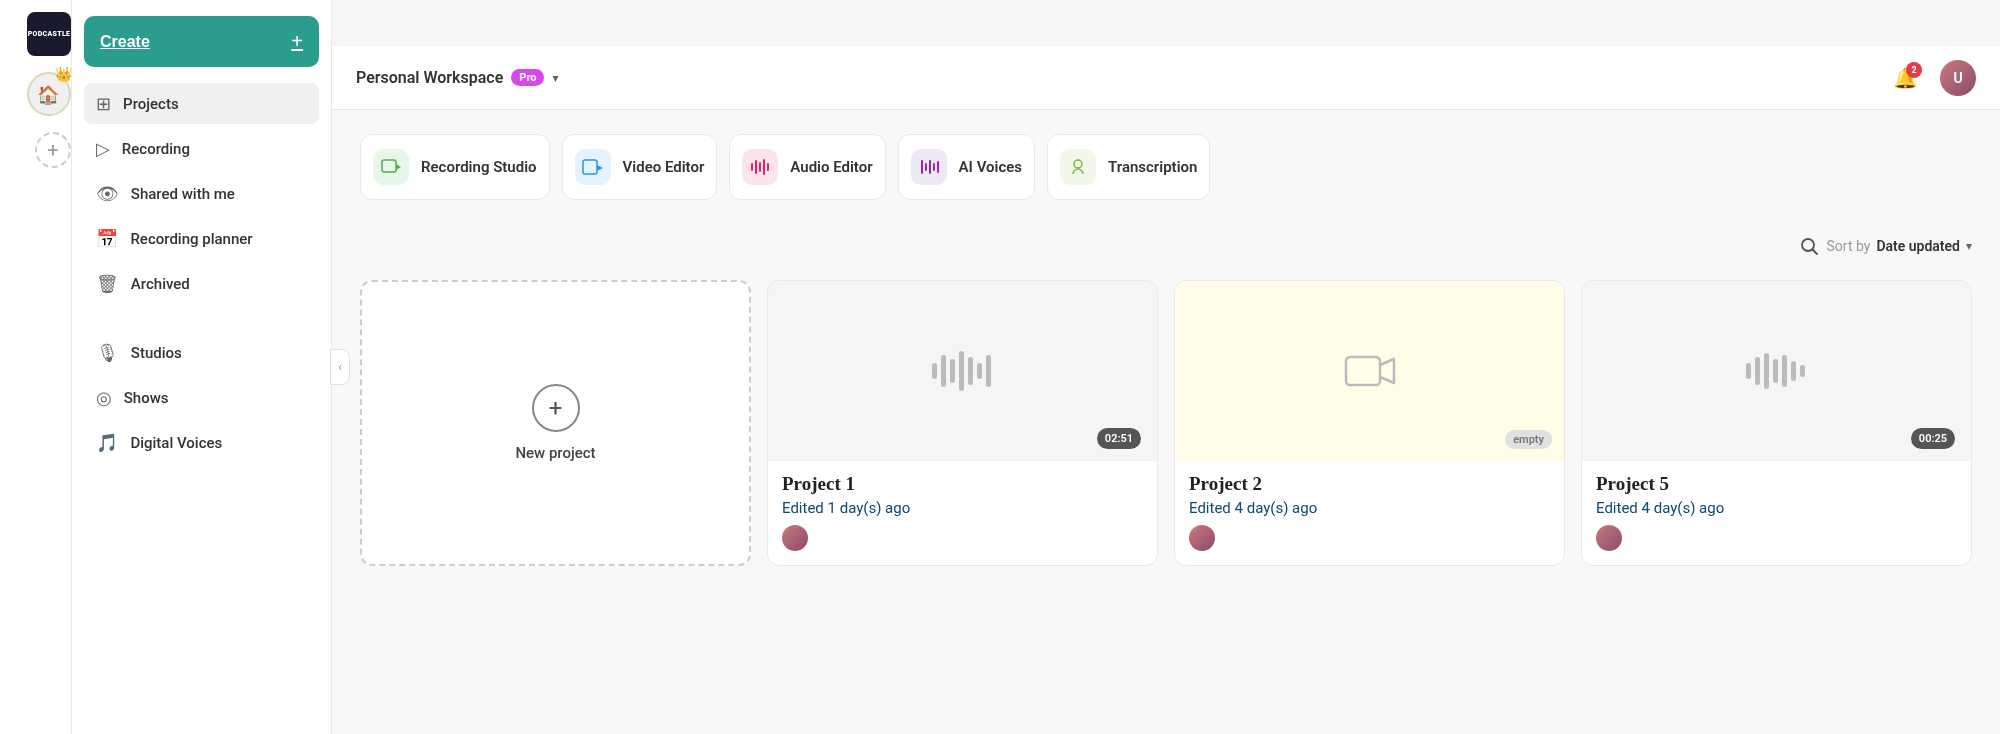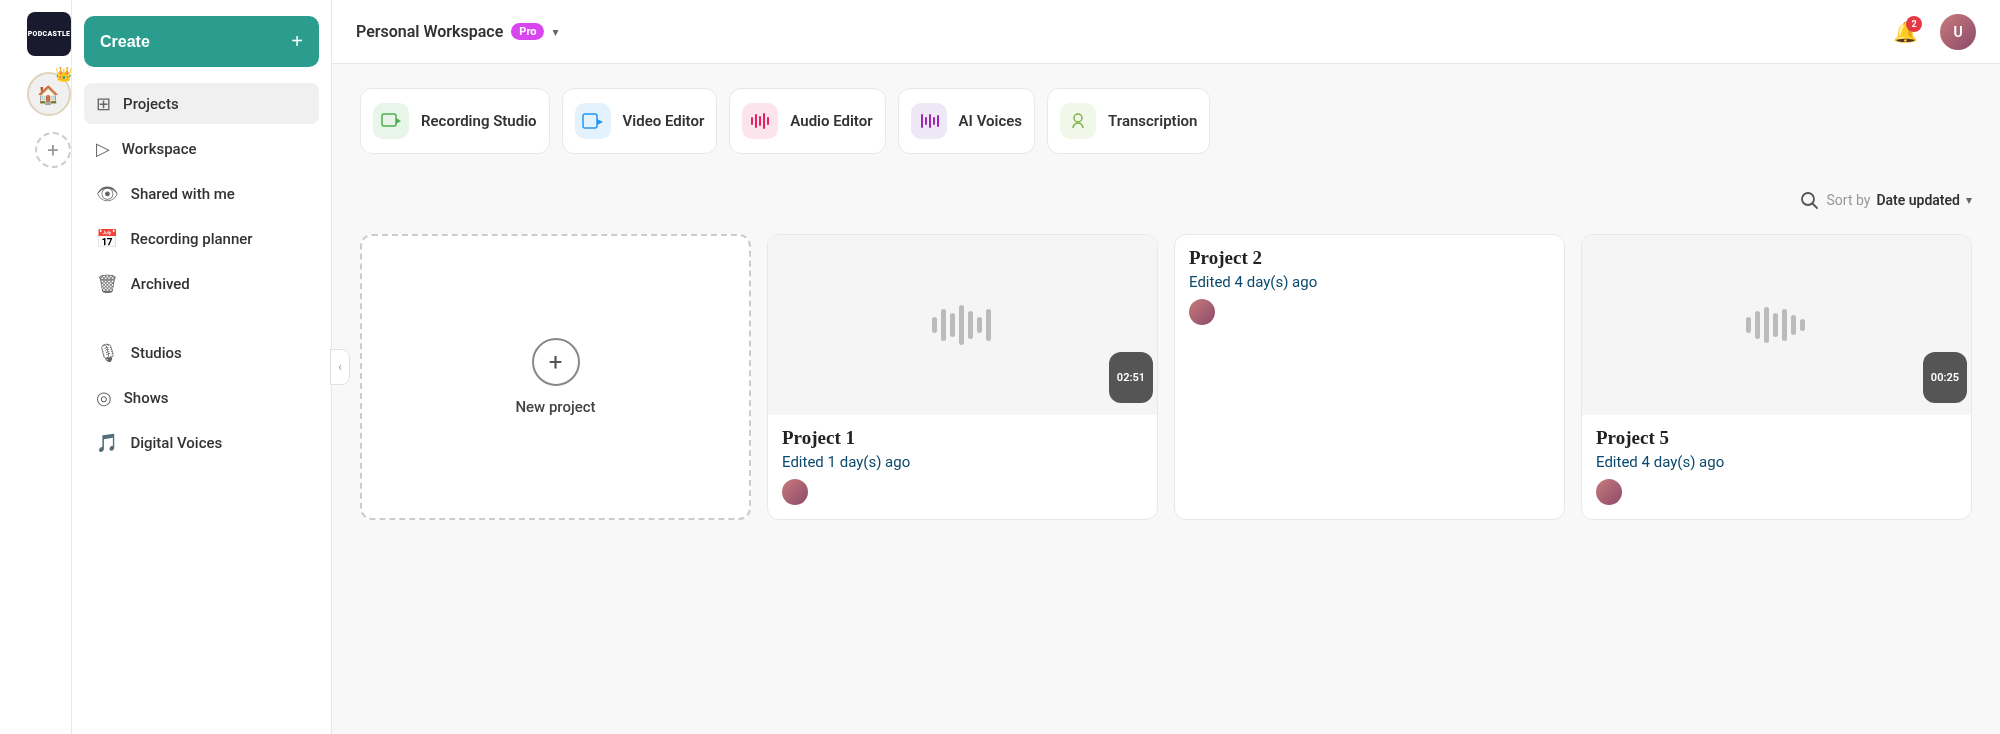--- a/index.html
+++ b/index.html
@@ -77,20 +77,21 @@
       border: none;
       border-radius: 10px;
       padding: 14px 16px;
       display: flex;
       align-items: center;
       justify-content: space-between;
       font-size: 16px;
       font-weight: 600;
       cursor: pointer;
       margin-bottom: 12px;
+      text-decoration: underline;
     }
     .sidebar .create-btn .plus {
       font-size: 20px;
       font-weight: 400;
     }
     .nav-item {
       display: flex;
       align-items: center;
       gap: 12px;
       padding: 10px 12px;
@@ -124,20 +125,21 @@
       z-index: 5;
     }
 
     
     .main {
       flex: 1;
       display: flex;
       flex-direction: column;
       overflow: hidden;
       position: relative;
+      margin-top: 46px;
     }
 
     
     .topbar {
       background: #fff;
       border-bottom: 1px solid #e8e8e8;
       padding: 0 24px;
       height: 64px;
       display: flex;
       align-items: center;
@@ -343,26 +345,26 @@
       height: 26px;
       border-radius: 50%;
       background: linear-gradient(135deg, #c97b7b, #8b4a6b);
       display: flex;
       align-items: center;
       justify-content: center;
     }
     .duration-badge {
       position: absolute;
       bottom: 12px;
-      right: 4px;
+      right: 16px;
       background: #555;
       color: #fff;
       font-size: 11px;
       font-weight: 600;
-      padding: 19px 8px;
+      padding: 4px 8px;
       border-radius: 12px;
     }
     .empty-badge {
       position: absolute;
       bottom: 12px;
       right: 12px;
       background: #e0e0e0;
       color: #777;
       font-size: 11px;
       font-weight: 600;
@@ -392,21 +394,21 @@
     <span>Create</span>
     <span class="plus">+</span>
   </button>
 
   <div class="nav-item active">
     <span class="nav-icon">⊞</span>
     <span>Projects</span>
   </div>
   <div class="nav-item">
     <span class="nav-icon">▷</span>
-    <span>Workspace</span>
+    <span>Recording</span>
   </div>
   <div class="nav-item">
     <span class="nav-icon">👁</span>
     <span>Shared with me</span>
   </div>
   <div class="nav-item">
     <span class="nav-icon">📅</span>
     <span>Recording planner</span>
   </div>
   <div class="nav-item">
@@ -538,20 +540,27 @@
           <span class="duration-badge">02:51</span>
         </div>
         <div class="card-body">
           <div class="project-title">Project 1</div>
           <div class="project-meta">Edited 1 day(s) ago</div>
           <div class="project-avatar"></div>
         </div>
       </div>
 
       <div class="project-card">
+        <div class="card-thumb yellow-bg">
+          <svg width="52" height="48" viewBox="0 0 52 48" fill="none">
+            <rect x="2" y="10" width="34" height="28" rx="4" stroke="#bbb" stroke-width="2.5" fill="none"></rect>
+            <path d="M36 18 L50 12 L50 36 L36 30" stroke="#bbb" stroke-width="2.5" stroke-linejoin="round" fill="none"></path>
+          </svg>
+          <span class="empty-badge">empty</span>
+        </div>
         <div class="card-body">
           <div class="project-title">Project 2</div>
           <div class="project-meta">Edited 4 day(s) ago</div>
           <div class="project-avatar"></div>
         </div>
       </div>
 
       <div class="project-card">
         <div class="card-thumb gray-bg">
           <svg width="70" height="48" viewBox="0 0 70 48" fill="none">

